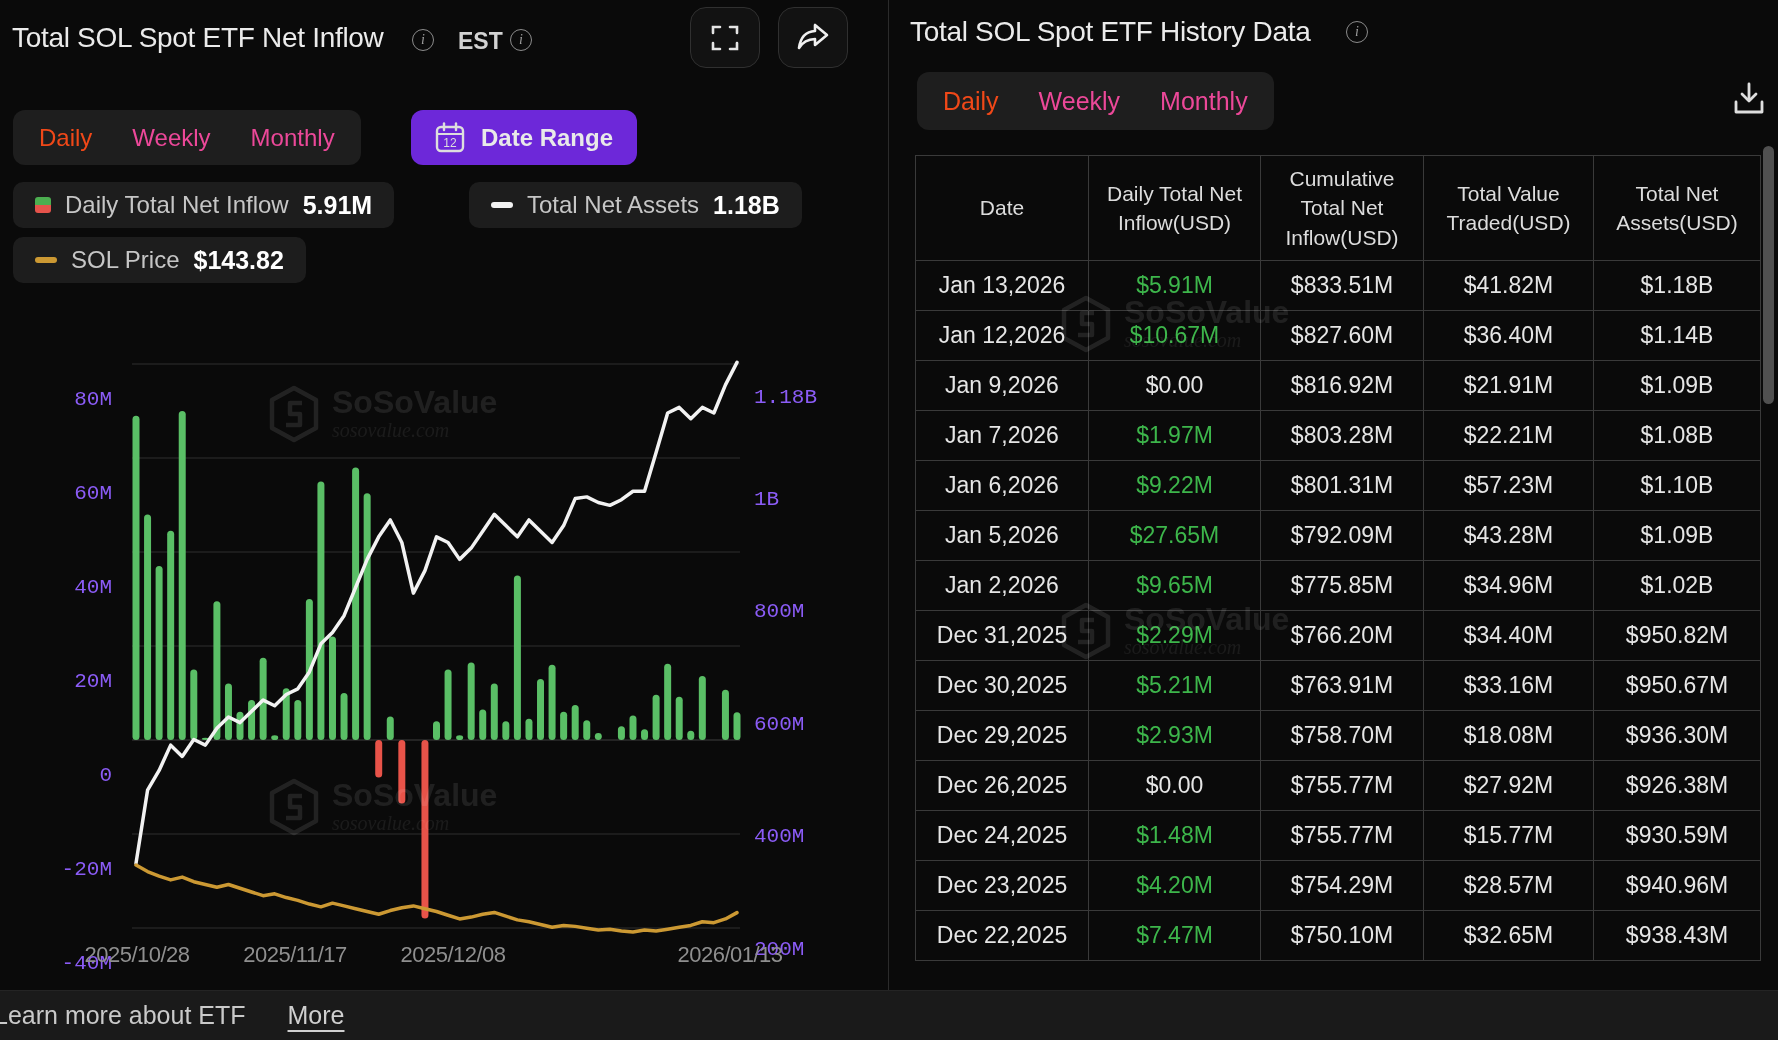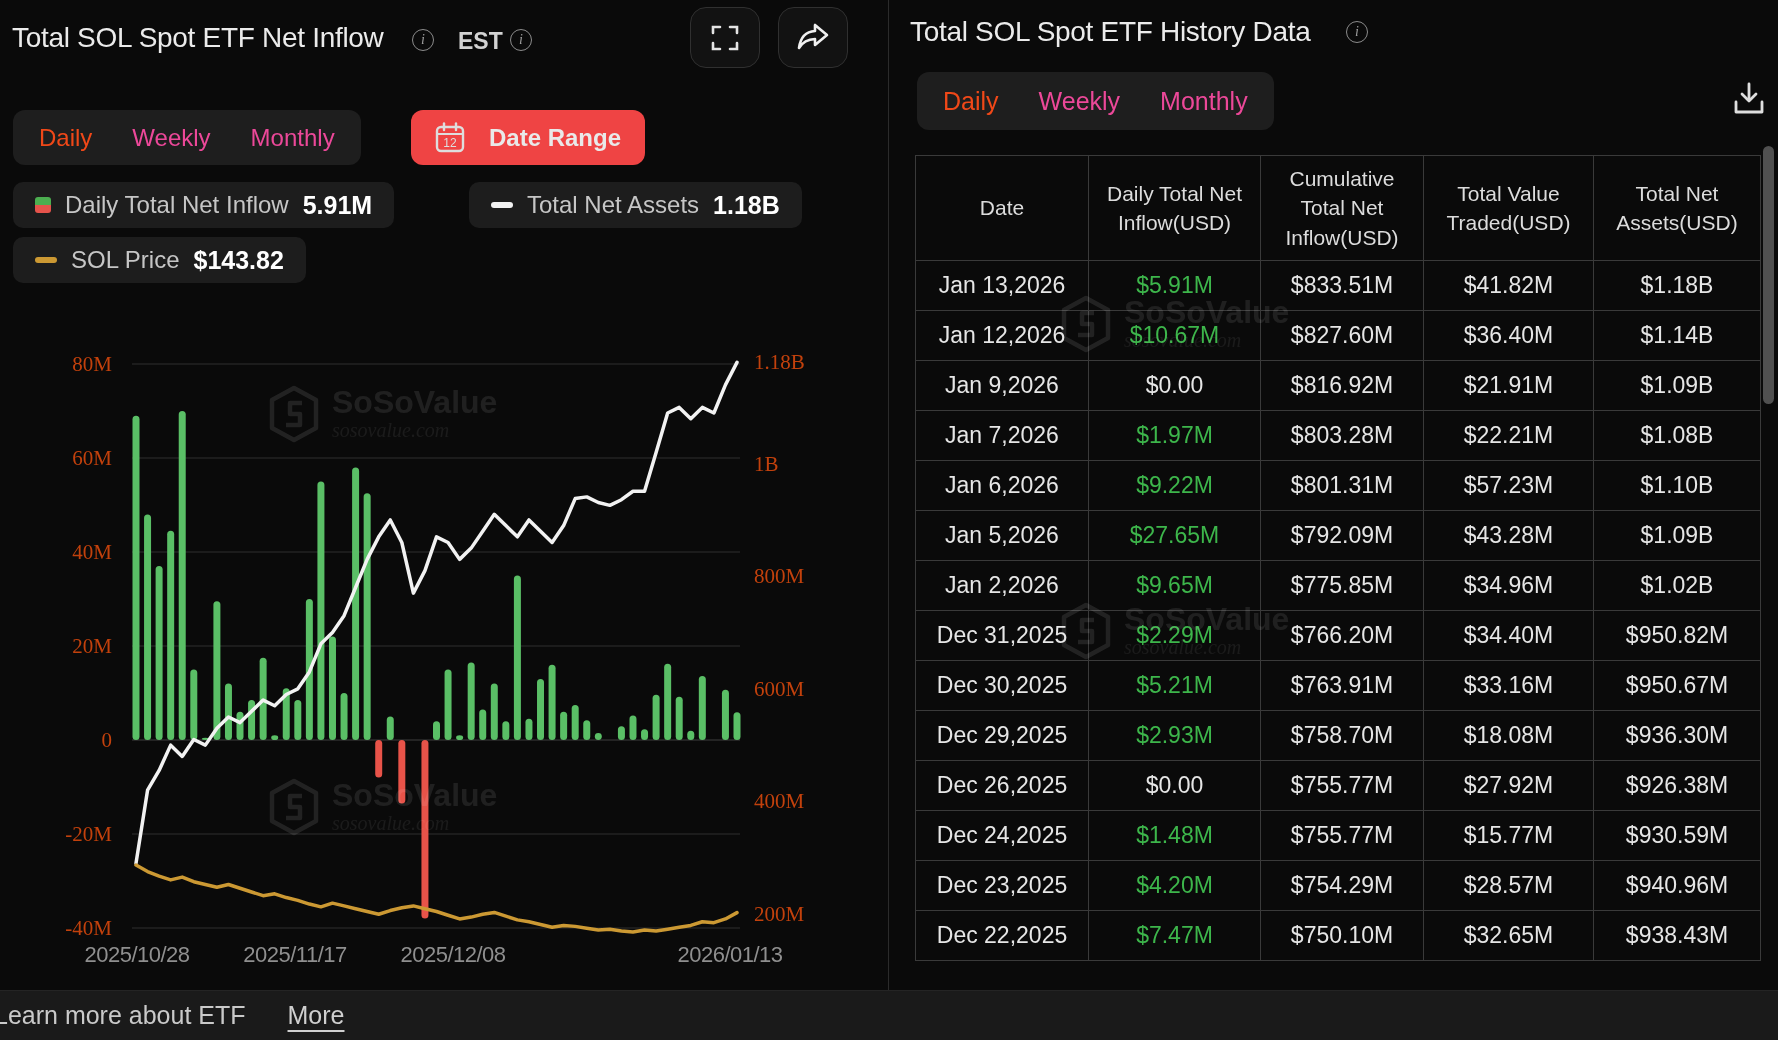--- a/index.html
+++ b/index.html
@@ -24,39 +24,39 @@
   }
 
   
   .tab-group {
     background:#1e1e1e; border-radius:12px; display:flex; align-items:center;
     height:55px; padding:0 26px; gap:40px;
   }
   .tab { font-size:24px; color:#ec4899; cursor:pointer; white-space:nowrap; }
   .tab.active { color:#f04818; }
   .pill-btn {
-    background:#ef4444; border-radius:12px; display:flex; align-items:center;
-    height:55px; padding:8px 24px; gap:24px; cursor:pointer;
+    background:#6d28d9; border-radius:12px; display:flex; align-items:center;
+    height:55px; padding:8px 24px; gap:16px; cursor:pointer;
   }
   .pill-btn .lbl { font-size:24px; font-weight:bold; color:#e9e9e9; }
   .legend-chip {
     background:#1d1d1d; border-radius:10px; height:46px; display:flex;
     align-items:center; padding:0 22px; gap:14px; cursor:pointer;
   }
   .legend-chip .lab { font-size:24px; color:#c6c6c6; white-space:nowrap; }
   .legend-chip .val { font-size:25px; font-weight:bold; color:#ffffff; white-space:nowrap; }
   .split-ic { width:16px; height:16px; border-radius:3px; overflow:hidden; flex:0 0 auto; }
   .split-ic .t { height:8px; background:#4cae50; }
   .split-ic .b { height:8px; background:#e5534b; }
   .dash-ic { width:22px; height:6px; border-radius:3px; flex:0 0 auto; }
 
   
   .y-label {
-    position:absolute; font-family:Liberation Serif, serif; font-size:21px;
-    color:#c2410c; height:26px; line-height:26px; white-space:nowrap;
+    position:absolute; font-family:Liberation Mono, monospace; font-size:21px;
+    color:#8b5cf6; height:26px; line-height:26px; white-space:nowrap;margin-top:36px;
   }
   .y-left { width:112px; text-align:right; left:0; }
   .y-right { left:754px; text-align:left; }
   .x-label {
     position:absolute; transform:translateX(-50%); top:942px;
     font-size:22px; color:#8f8f8f; letter-spacing:-0.5px; white-space:nowrap;
   }
 
   
   .wm { position:absolute; display:flex; align-items:center; gap:12px; pointer-events:none; }

